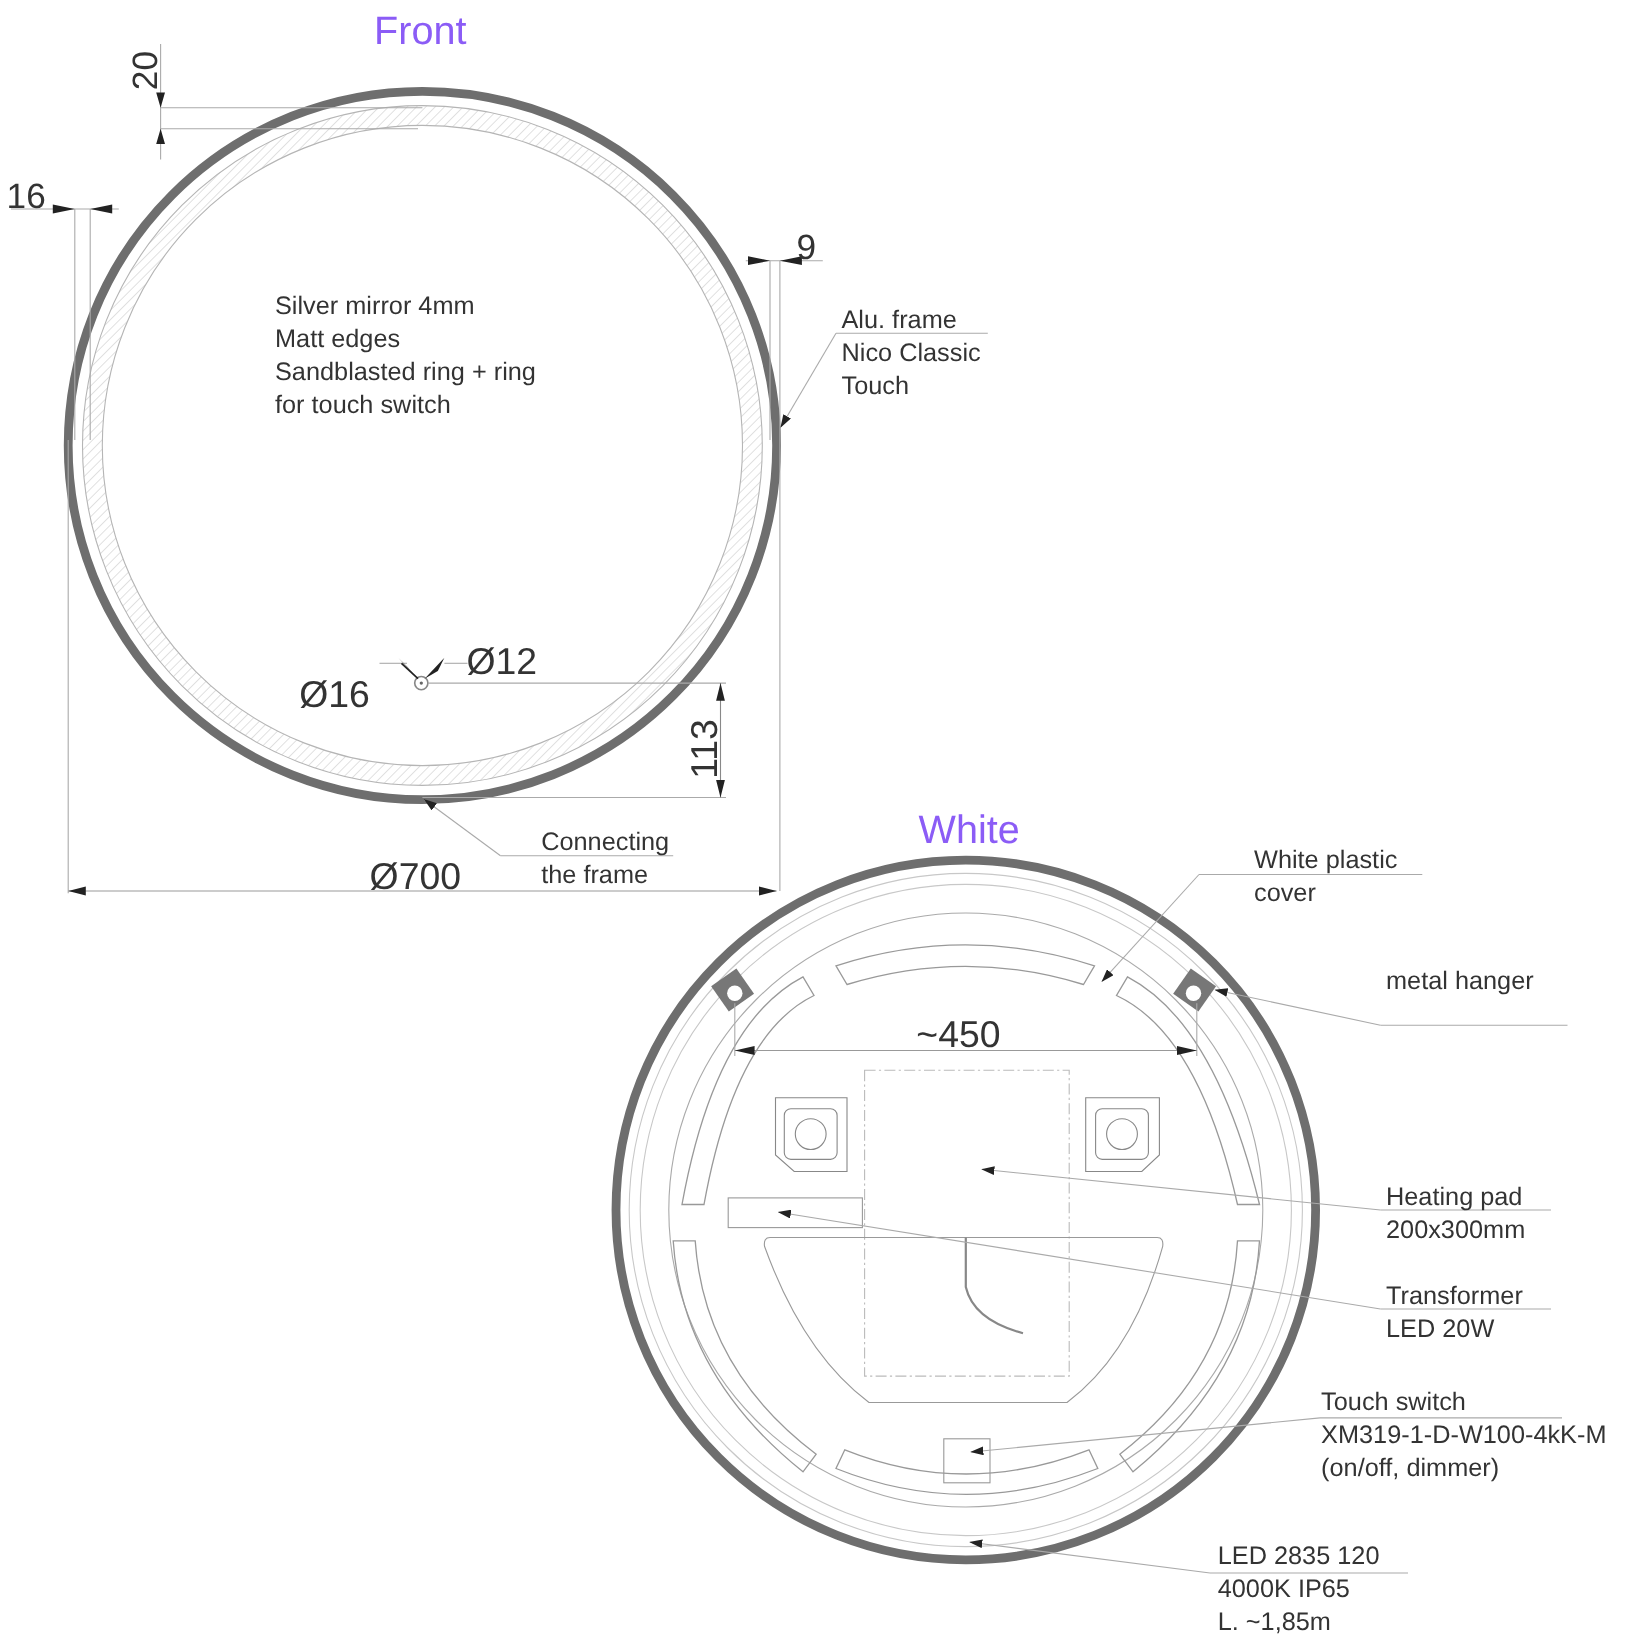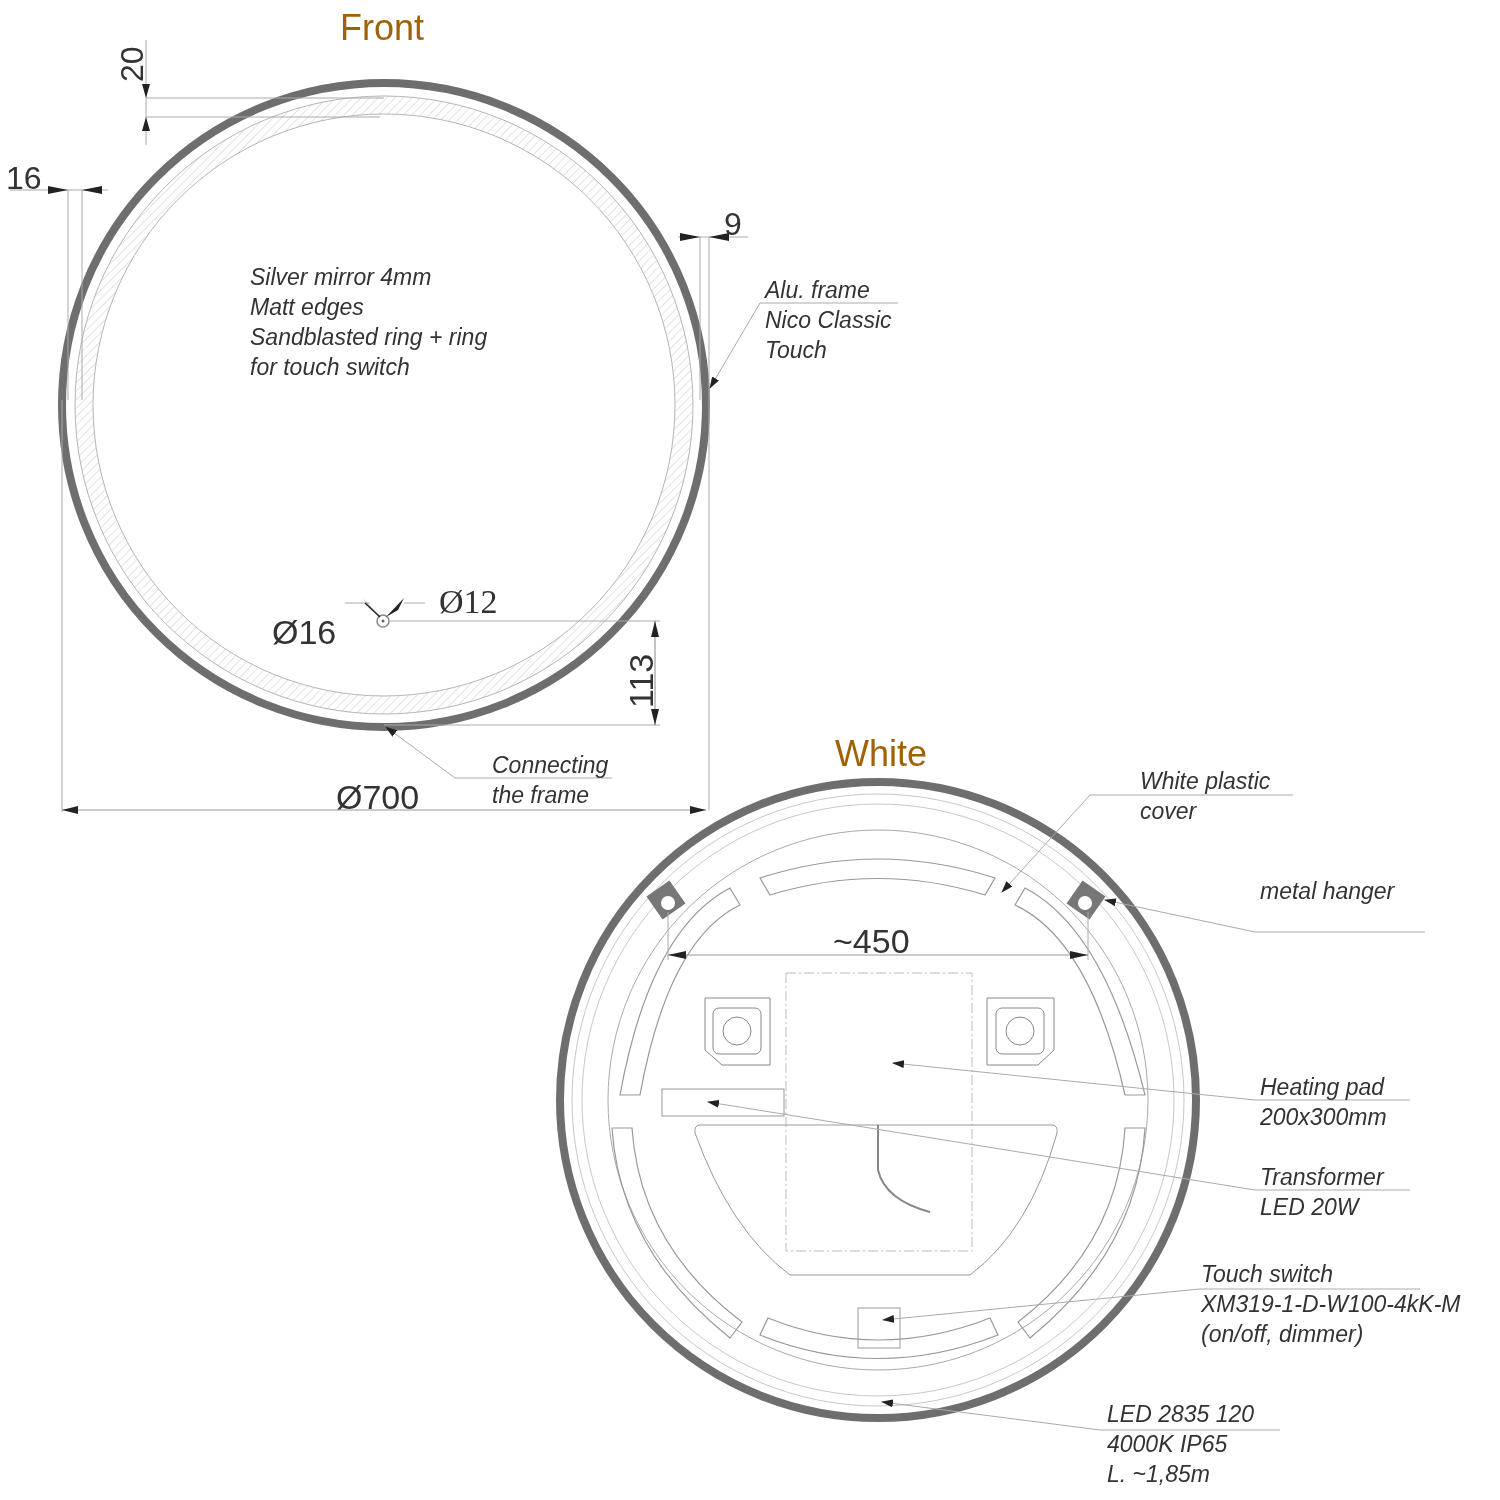--- a/index.html
+++ b/index.html
@@ -1,23 +1,23 @@
 <!DOCTYPE html>
 <html><head>
 <meta charset="utf-8">
 <style>
   html, body { margin: 0; padding: 0; background: #ffffff; }
   body { width: 1500px; height: 1500px; position: relative; overflow: hidden;
          font-family: "Liberation Sans", "DejaVu Sans", sans-serif; color: #2a2a2a; }
   svg.drawing { position: absolute; left: 0; top: 0; }
   .lbl { position: absolute; white-space: nowrap; line-height: 1; }
-  .title { font-size: 36px; color: #a16207; }
+  .title { font-size: 36px; color: #8b5cf6; }
   .dim { font-size: 34px; color: #333; }
   .note { font-size: 23px; color: #333; line-height: 30px; }
-  .note span { display: block; font-style: italic; }
+  .note span { display: block; }
   .vert { transform-origin: left top; transform: rotate(-90deg); }
 </style>
 </head>
 <body>
 
 <svg class="drawing" width="1500" height="1500" viewBox="0 0 1500 1500">
   <defs>
     <pattern id="hatch" width="6" height="6" patternUnits="userSpaceOnUse" patternTransform="rotate(45)">
       <line x1="0" y1="0" x2="0" y2="6" stroke="#c8c8c8" stroke-width="1"></line>
     </pattern>
@@ -150,21 +150,21 @@
   <span>for touch switch</span>
 </div>
 
 <div class="lbl note" style="left:765px;top:275px;">
   <span>Alu. frame</span>
   <span>Nico Classic</span>
   <span>Touch</span>
 </div>
 
 <div class="lbl dim" style="left:272px;top:588px;margin-top:27px;">Ø16</div>
-<div class="lbl dim" style="left:439px;top:585px;font-family:Liberation Serif, serif;">Ø12</div>
+<div class="lbl dim" style="left:424px;top:585px;">Ø12</div>
 <div class="lbl dim vert" style="left:624px;top:708px;">113</div>
 
 <div class="lbl note" style="left:476px;top:750px;margin-left:16px;">
   <span>Connecting</span>
   <span>the frame</span>
 </div>
 <div class="lbl dim" style="left:336px;top:780px;">Ø700</div>
 
 <div class="lbl title" style="left:835px;top:736px;">White</div>
 <div class="lbl dim" style="left:833px;top:924px;">~450</div>

